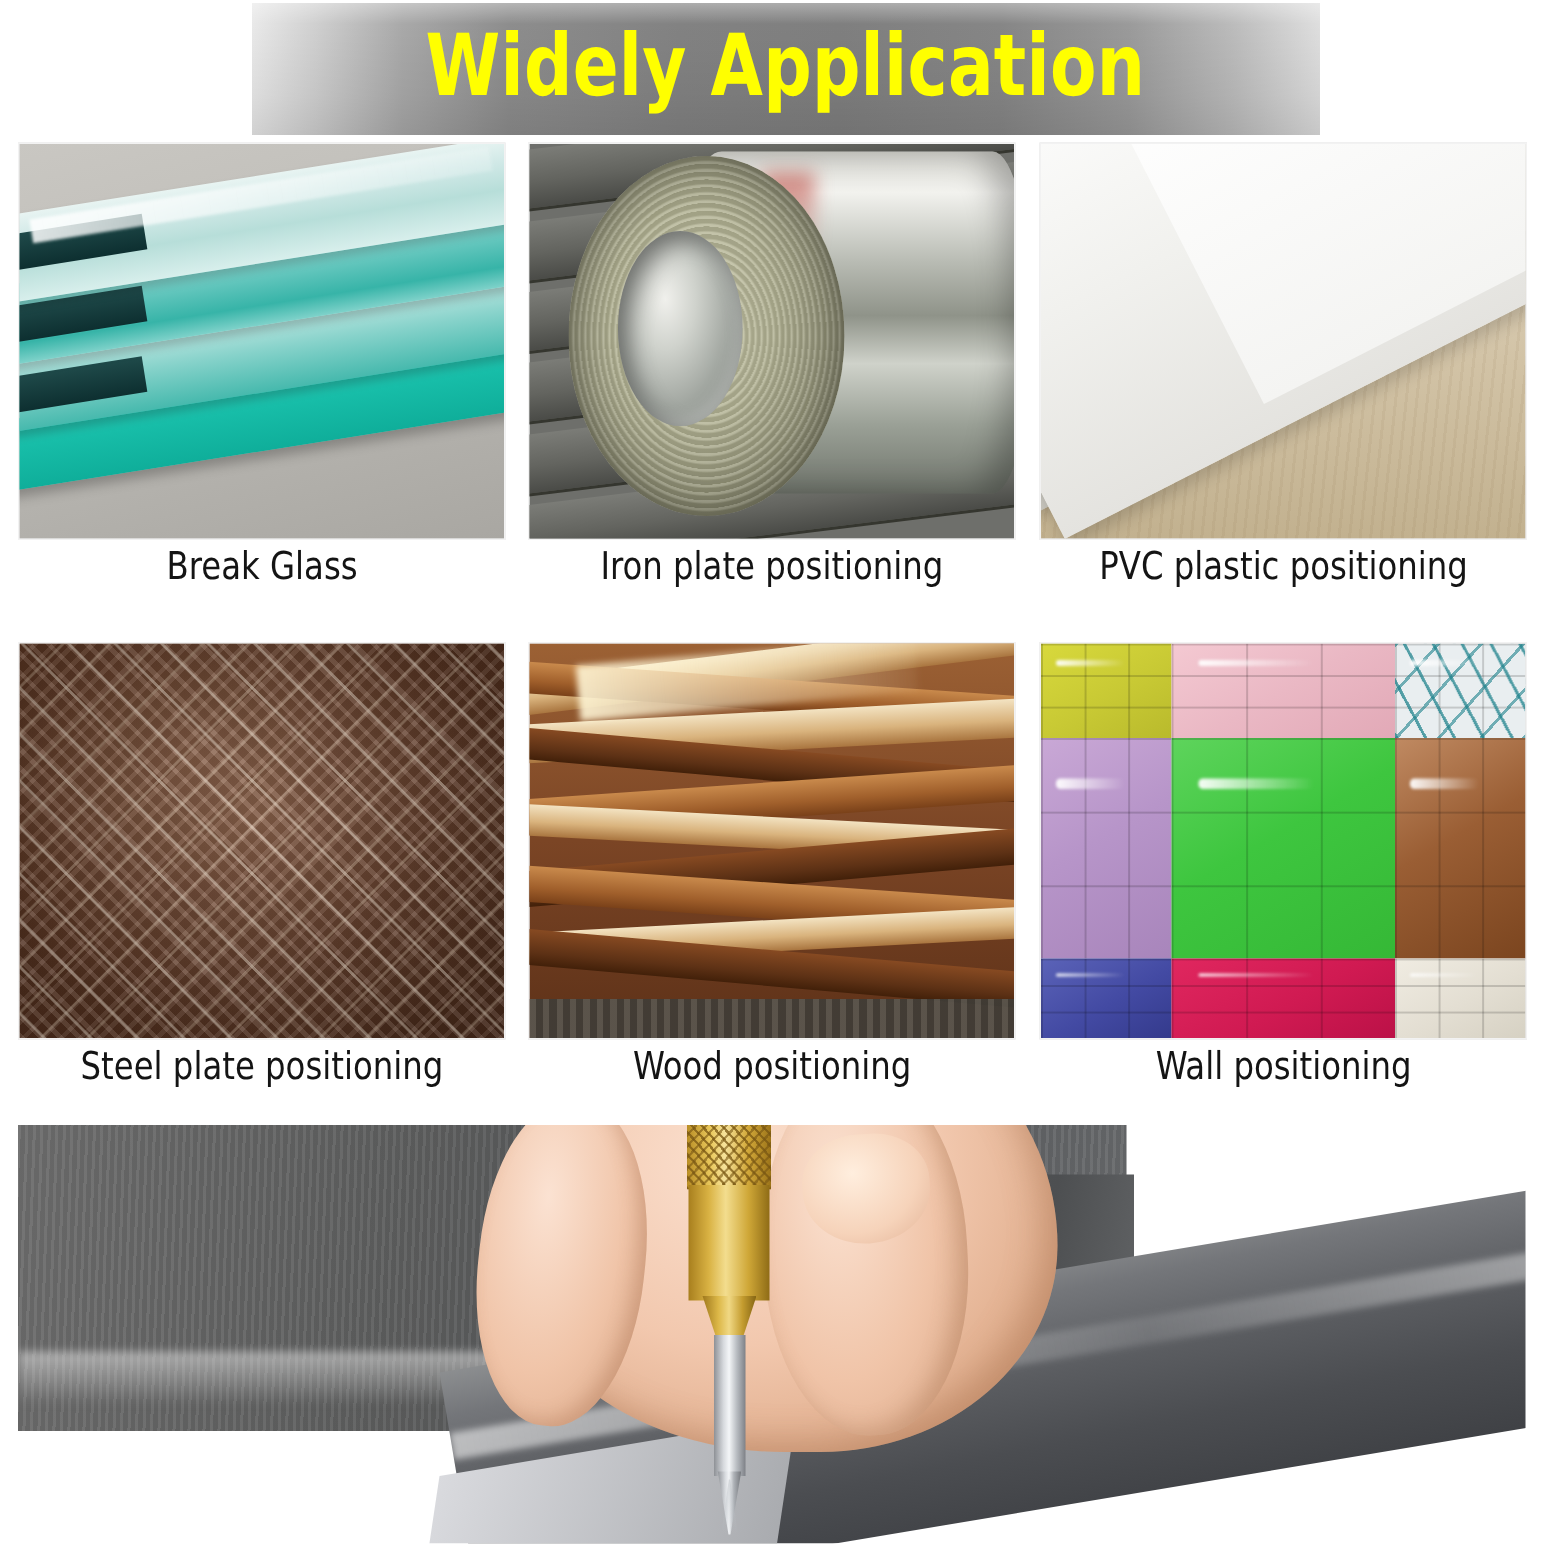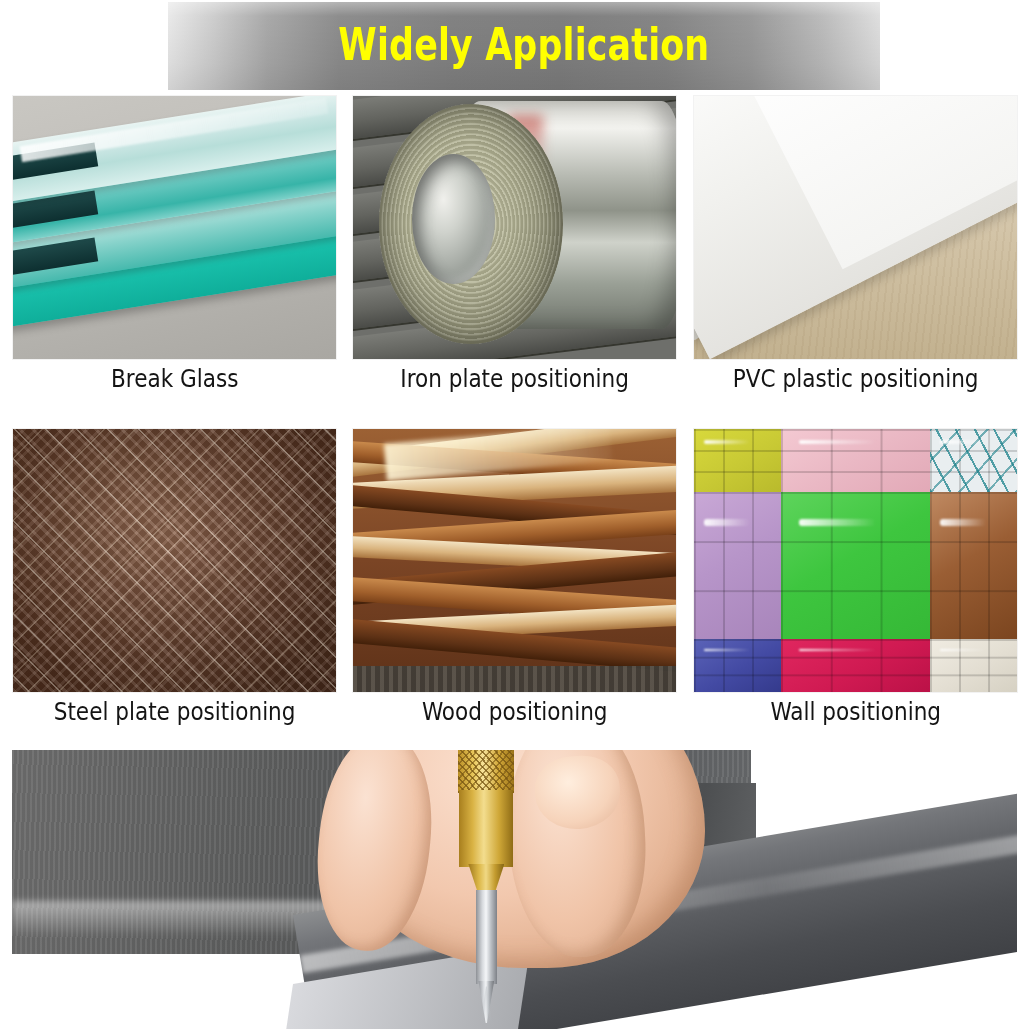--- a/index.html
+++ b/index.html
@@ -30,21 +30,21 @@
         #7f7f7f 55%,
         #868686 70%,
         #9a9a9a 82%,
         #bcbcbc 92%,
         #dedede 100%);
   }
   .banner-title{
     position:absolute;left:0;right:0;top:50%;transform:translateY(-52%);
     text-align:center;
     color:#ffff00;
-    font-size:44px;
+    font-size:57px;
     font-weight:bold;
     letter-spacing:.2px;
     font-family:"DejaVu Sans Condensed","Liberation Sans Narrow","Liberation Sans",sans-serif;
     transform-origin:center;
     white-space:nowrap;
     line-height:1;
   }
   .banner-title span{display:inline-block;transform:scaleX(.88);}
 
   

